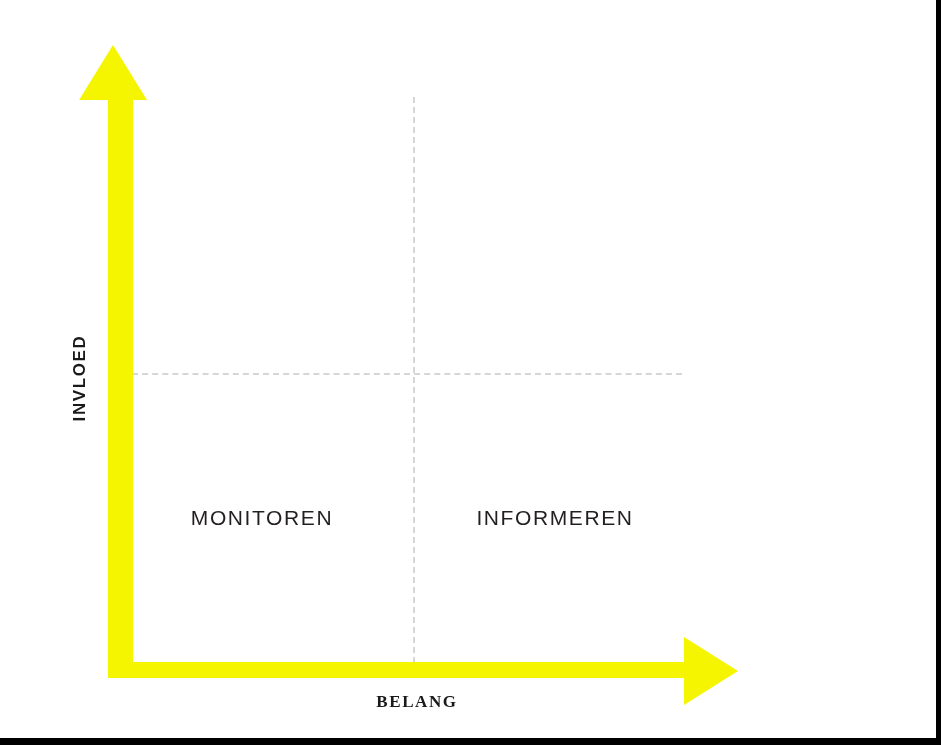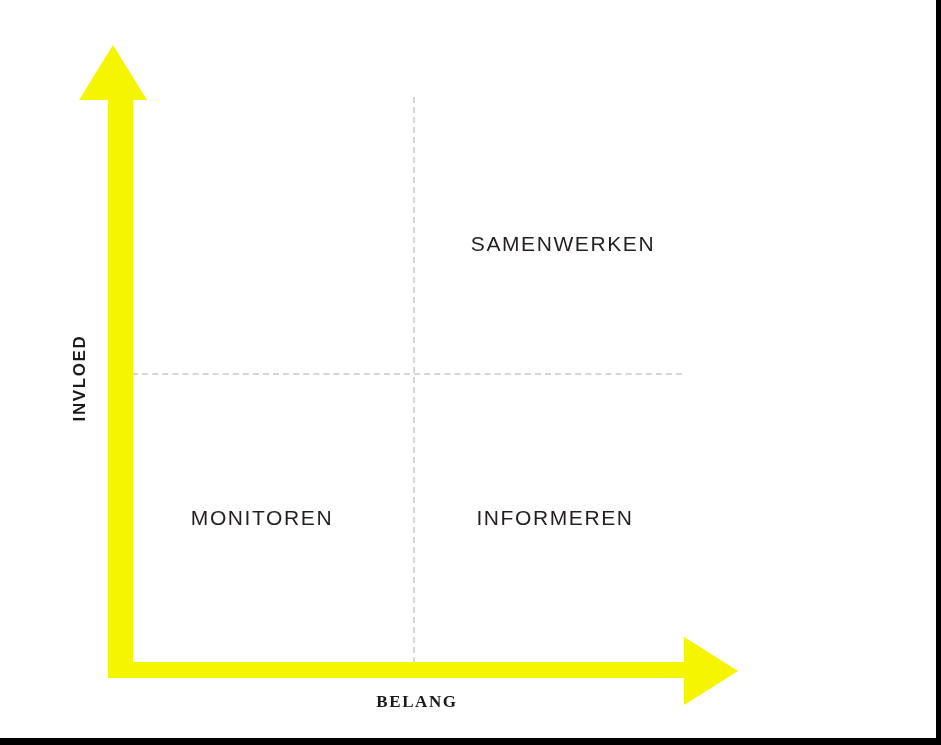--- a/index.html
+++ b/index.html
@@ -153,21 +153,20 @@
 
     <div class="axis-y-bar"></div>
     <div class="axis-y-head"></div>
 
     <div class="axis-x-bar"></div>
     <div class="axis-x-head"></div>
 
     <div class="axis-title axis-title-y">INVLOED</div>
     <div class="axis-title axis-title-x">BELANG</div>
 
-    <div class="quad-label quad-tr">SAMENWERKEN</div>
     <div class="quad-label quad-bl">MONITOREN</div>
     <div class="quad-label quad-br">INFORMEREN</div>
 
   </div>
 
   <div class="edge-right"></div>
   <div class="edge-bottom"></div>
 
 </div>
 

